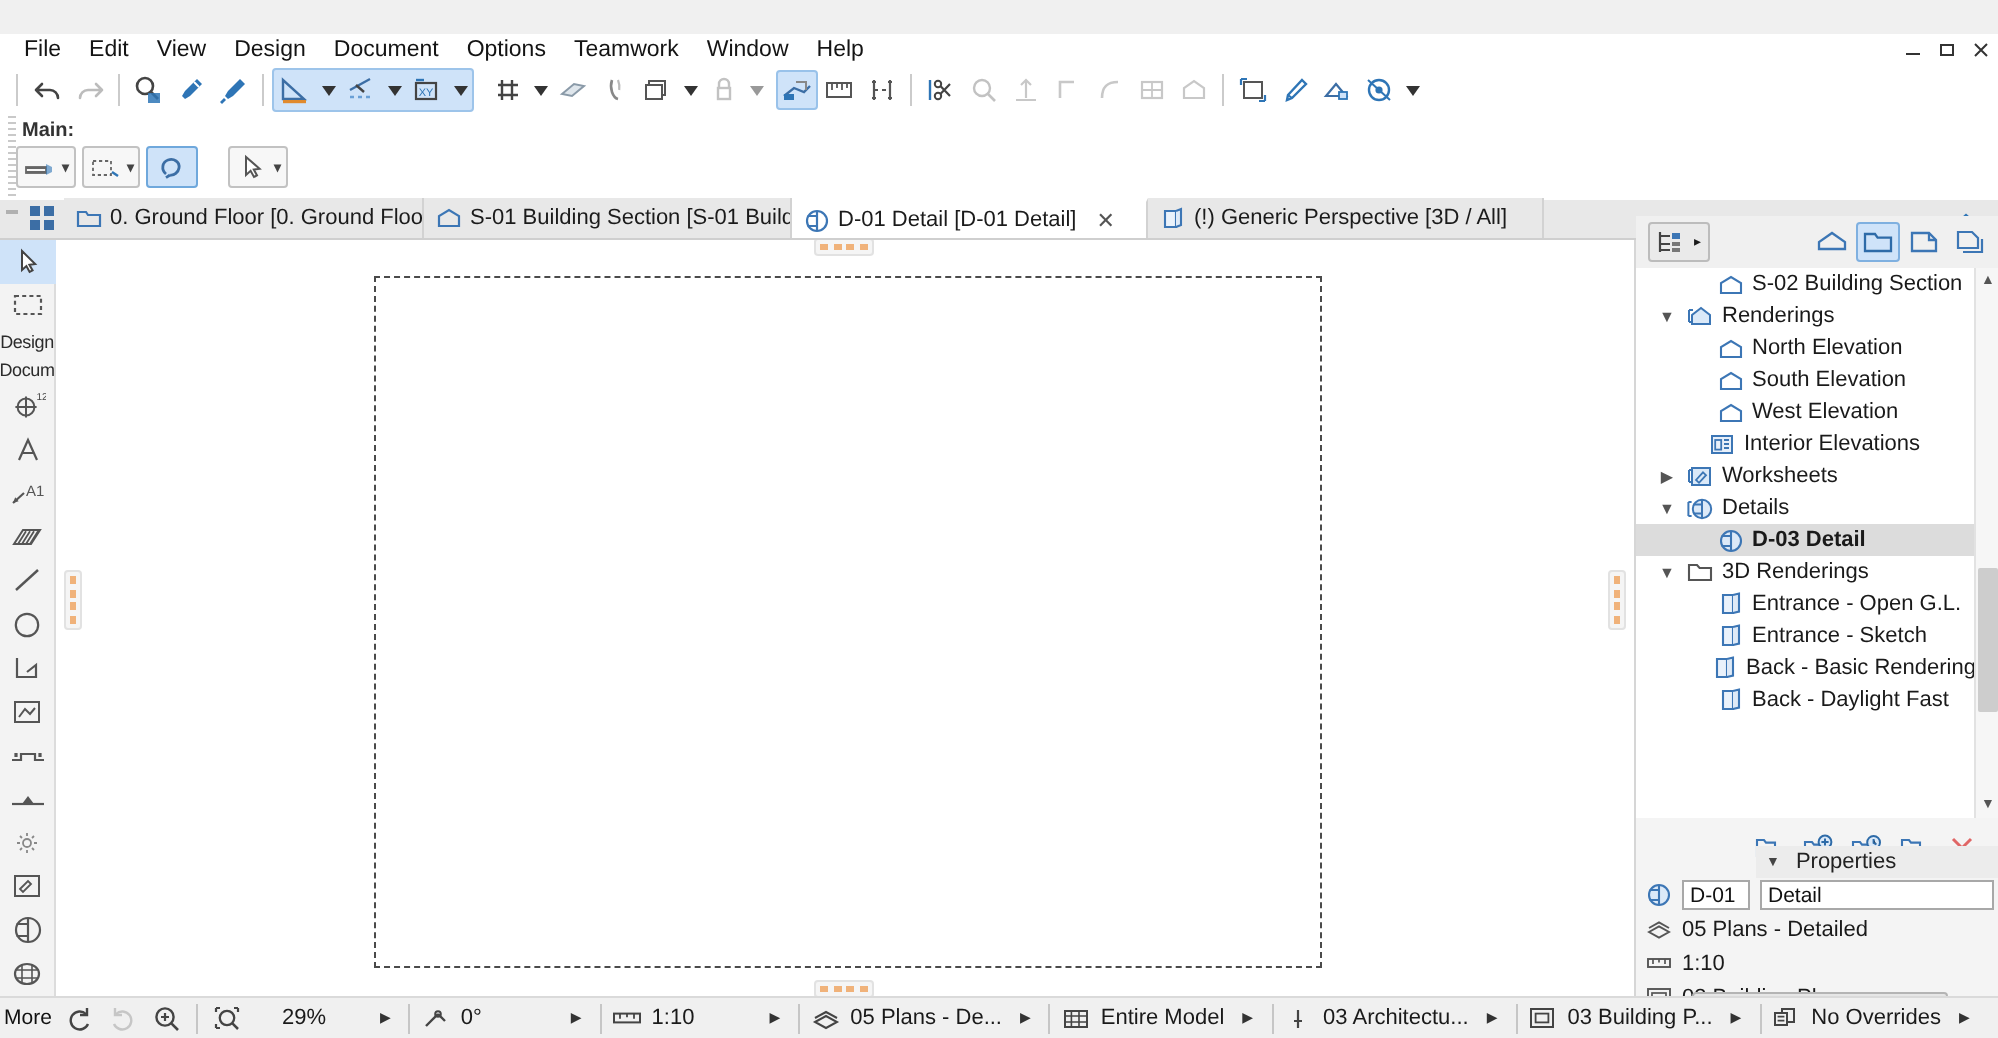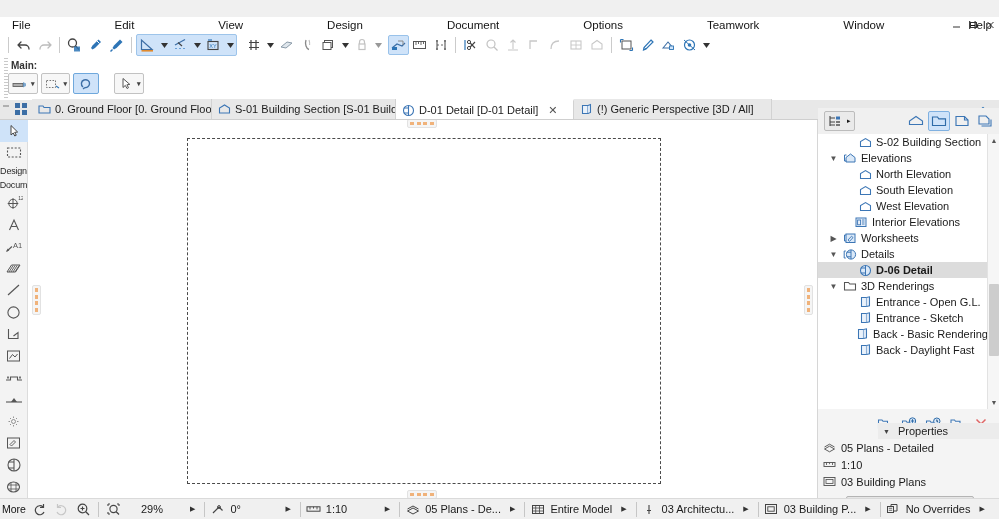--- a/index.html
+++ b/index.html
@@ -27,21 +27,21 @@
   .titlebar .title-text { font-size: 11.5px; color: #1c1c1c; letter-spacing: .1px;}
   .win-btns { position: absolute; right: 0; top: 0; height: 20px; display: flex; }
   .win-btn {
     width: 33px; height: 20px; display: flex; align-items: center; justify-content: center;
     font-size: 11px; color: #202020;
   }
 
   
   .menubar {
     position: absolute; top: 17px; left: 0; width: 999px; height: 17px;
-    background: #ffffff; display: flex; align-items: center; padding-left: 5px; justify-content: space-between;
+    background: #ffffff; display: flex; align-items: center; padding-left: 5px;
   }
   .menu-item {
     padding: 1px 7px; font-size: 11.5px; color: #141414; line-height: 15px;
   }
   .menubar-right {
     position: absolute; right: 3px; top: 19px; display: flex; gap: 6px;
     font-size: 10px; color: #333;
   }
   .mb-mini { width: 11px; height: 12px; display:flex; align-items:center; justify-content:center; }
 
@@ -734,21 +734,21 @@
       </div>
 
       <div class="tree-row" style="padding-left:10px">
         <span class="tw">▼</span>
         <span>
           <svg width="14" height="12" viewBox="0 0 14 12">
             <path d="M3 10 V5.5 L7.5 2 L12 5.5 V10 Z" fill="#dbe9f8" stroke="#3c76b5" stroke-width="1"></path>
             <path d="M1.5 3 V9 M1.5 3 H3.5 M1.5 9 H3.5" stroke="#3c76b5" stroke-width="1"></path>
           </svg>
         </span>
-        <span>Elevations</span>
+        <span>Renderings</span>
       </div>
 
 
       <div class="tree-row" style="padding-left:26px">
         <span class="tw"></span>
         <span>
           <svg width="13" height="11" viewBox="0 0 13 11">
               <path d="M1.5 9.5 V4.5 L6.5 1.5 L11.5 4.5 V9.5 Z" fill="none" stroke="#3c76b5" stroke-width="1.05"></path>
             </svg>
         </span>
@@ -814,21 +814,21 @@
 
       <div class="tree-row sel" style="padding-left:26px">
         <span class="tw"></span>
         <span>
           <svg width="13" height="13" viewBox="0 0 13 13">
             <circle cx="6.5" cy="6.5" r="5" fill="#dbe9f8" stroke="#3c76b5" stroke-width="1.05"></circle>
             <path d="M6.5 1.5 V11.5" stroke="#3c76b5" stroke-width="1.05"></path>
             <path d="M1.8 4 H6.5 M1.8 9 H6.5" stroke="#3c76b5" stroke-width="1.05"></path>
           </svg>
         </span>
-        <span>D-06 Detail</span>
+        <span>D-03 Detail</span>
       </div>
 
       <div class="tree-row" style="padding-left:10px">
         <span class="tw">▼</span>
         <span>
           <svg width="14" height="12" viewBox="0 0 14 12">
               <path d="M1.5 10 V2.5 H5.5 L6.8 4 H12.5 V10 Z" fill="none" stroke="#555" stroke-width="1.05"></path>
             </svg>
         </span>
         <span>3D Renderings</span>
@@ -919,20 +919,31 @@
           </svg>
       </div>
     </div>
 
     <div class="props-head">
       <span style="font-size:7px;color:#444">▼</span>
       <span>Properties</span>
     </div>
 
     <div class="props-body">
+      <div class="pr-row">
+        <span>
+          <svg width="13" height="13" viewBox="0 0 13 13">
+            <circle cx="6.5" cy="6.5" r="5" fill="#dbe9f8" stroke="#3c76b5" stroke-width="1.05"></circle>
+            <path d="M6.5 1.5 V11.5" stroke="#3c76b5" stroke-width="1.05"></path>
+            <path d="M1.8 4 H6.5 M1.8 9 H6.5" stroke="#3c76b5" stroke-width="1.05"></path>
+          </svg>
+        </span>
+        <span class="pr-input" style="width:34px">D-01</span>
+        <span class="pr-input" style="width:117px">Detail</span>
+      </div>
       <div class="pr-row">
         <span>
           <svg width="13" height="12" viewBox="0 0 13 12">
             <path d="M1.5 7 L6.5 4.2 L11.5 7 L6.5 9.8 Z" fill="none" stroke="#555" stroke-width=".95"></path>
             <path d="M1.5 5 L6.5 2.2 L11.5 5" fill="none" stroke="#555" stroke-width=".95"></path>
           </svg>
         </span>
         <span>05 Plans - Detailed</span>
       </div>
       <div class="pr-row">

